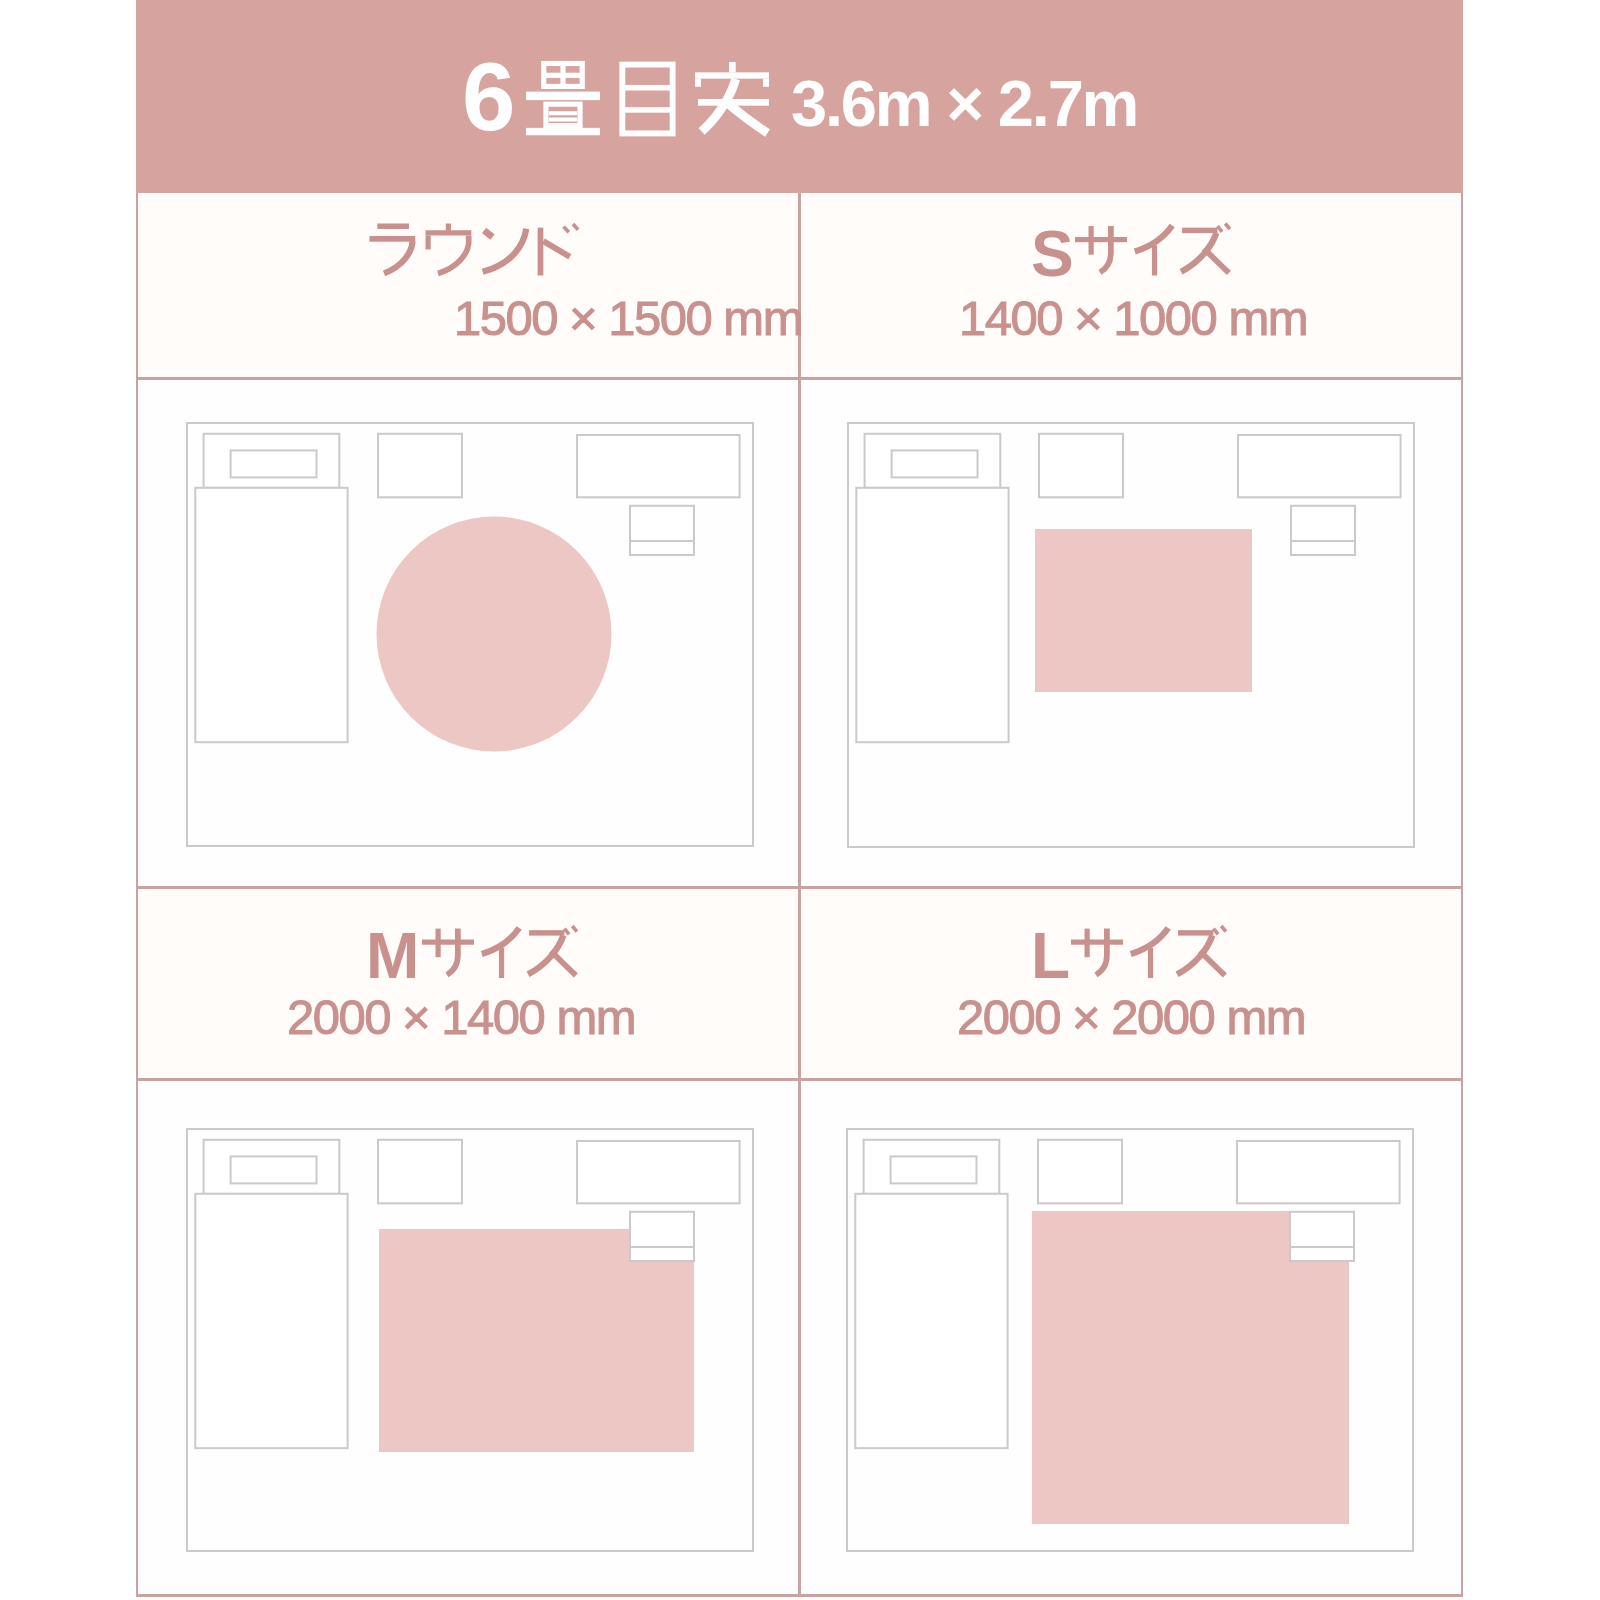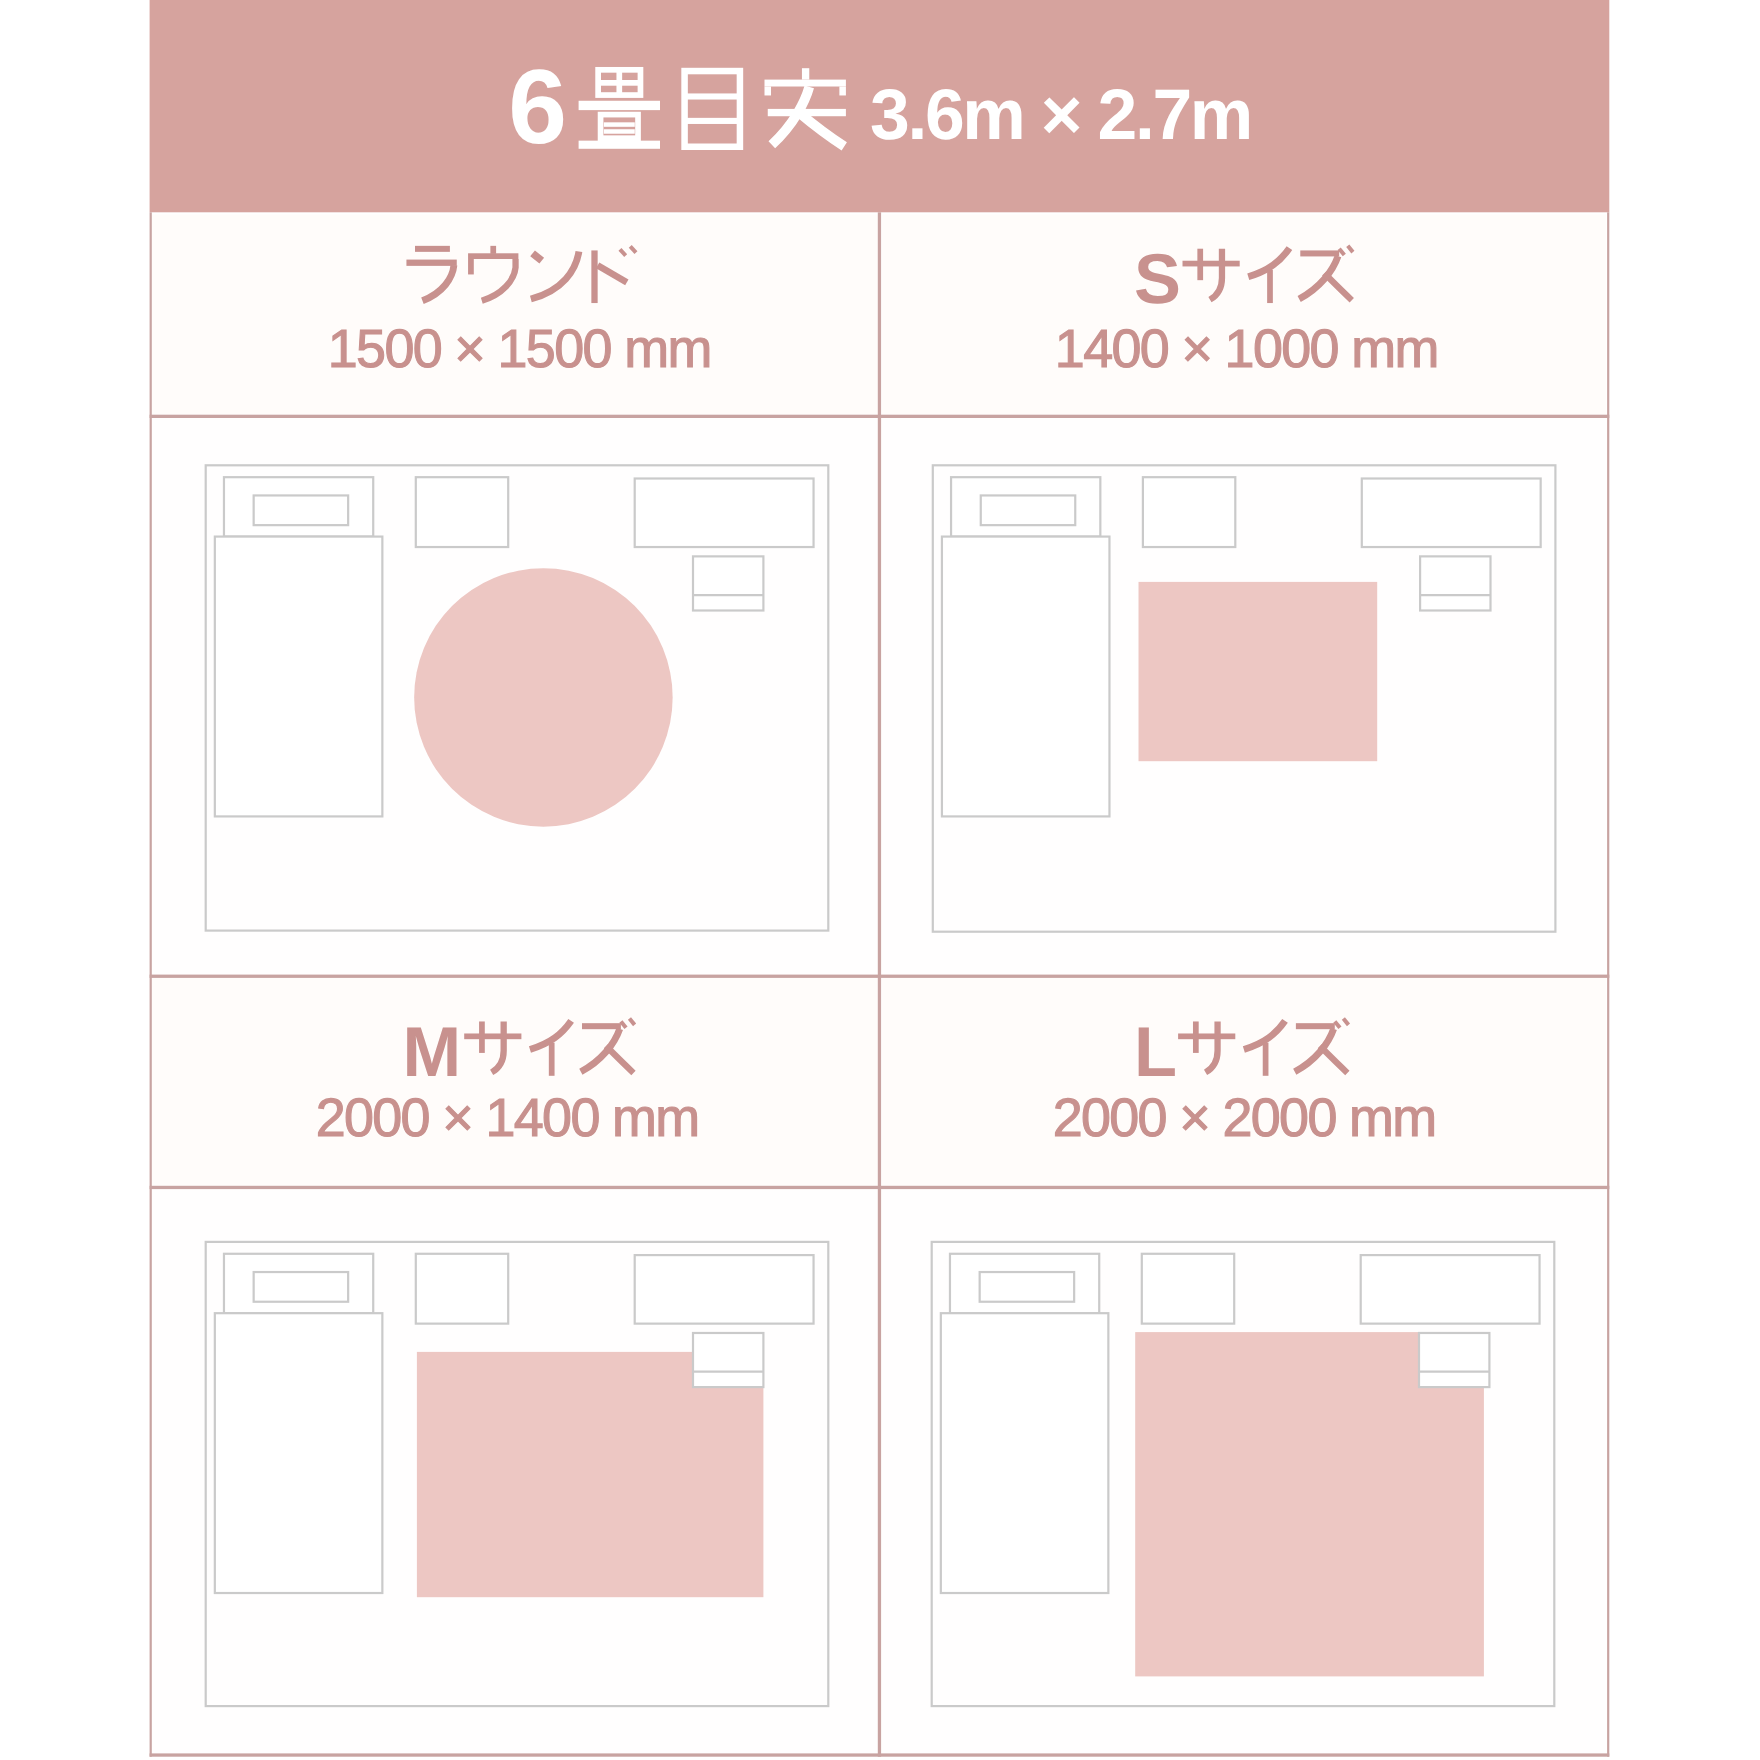--- a/index.html
+++ b/index.html
@@ -142,21 +142,21 @@
       <rect x="47" y="42" width="10" height="58"></rect>
     </g>
     <g transform="translate(374.0,37.0) scale(0.5200)" fill="#c8918e" stroke="none">
       <rect x="4" y="8" width="68" height="10.5"></rect>
       <path d="M 70 18 C 61 44 38 74 2 93" fill="none" stroke="#c8918e" stroke-width="12" stroke-linecap="butt"></path>
       <path d="M 46 48 C 62 64 78 80 94 95" fill="none" stroke="#c8918e" stroke-width="11" stroke-linecap="butt"></path>
       <path d="M 72 5 L 81 16" fill="none" stroke="#c8918e" stroke-width="7" stroke-linecap="butt"></path>
       <path d="M 87 0 L 96 11" fill="none" stroke="#c8918e" stroke-width="7" stroke-linecap="butt"></path>
     </g>
   </svg>
-<div class="abs" style="left:142px;top:294px;width:660px;text-align:center;font-size:49px;font-weight:normal;-webkit-text-stroke:1px #c8918e;letter-spacing:-1.5px;color:#c8918e;line-height:49px;">1500 × 1500 mm</div>
+<div class="abs" style="left:142px;top:294px;width:660px;text-align:right;font-size:49px;font-weight:normal;-webkit-text-stroke:1px #c8918e;letter-spacing:-1.5px;color:#c8918e;line-height:49px;">1500 × 1500 mm</div>
 <div class="abs" style="left:801px;top:294px;width:664px;text-align:center;font-size:49px;font-weight:normal;-webkit-text-stroke:1px #c8918e;letter-spacing:-1.5px;color:#c8918e;line-height:49px;">1400 × 1000 mm</div>
 <div class="abs" style="left:131px;top:993px;width:660px;text-align:center;font-size:49px;font-weight:normal;-webkit-text-stroke:1px #c8918e;letter-spacing:-1.5px;color:#c8918e;line-height:49px;">2000 × 1400 mm</div>
 <div class="abs" style="left:801px;top:993px;width:660px;text-align:center;font-size:49px;font-weight:normal;-webkit-text-stroke:1px #c8918e;letter-spacing:-1.5px;color:#c8918e;line-height:49px;">2000 × 2000 mm</div>
 <svg class="abs" style="left:136px;top:379px;" width="663" height="516" viewBox="0 0 663 516">
     <rect x="51.0" y="44.0" width="566.0" height="423.0" fill="none" stroke="#cacaca" stroke-width="2"></rect>
     <rect x="67.6" y="54.8" width="135.7" height="54.0" fill="#ffffff" stroke="#cacaca" stroke-width="2"></rect>
     <rect x="94.6" y="71.4" width="85.9" height="27.0" fill="#ffffff" stroke="#cacaca" stroke-width="2"></rect>
     <rect x="59.3" y="108.8" width="152.3" height="254.4" fill="#ffffff" stroke="#cacaca" stroke-width="2"></rect>
     <rect x="242.0" y="54.8" width="84.0" height="63.5" fill="#ffffff" stroke="#cacaca" stroke-width="2"></rect>
     <rect x="441.0" y="56.0" width="162.6" height="62.3" fill="#ffffff" stroke="#cacaca" stroke-width="2"></rect>

